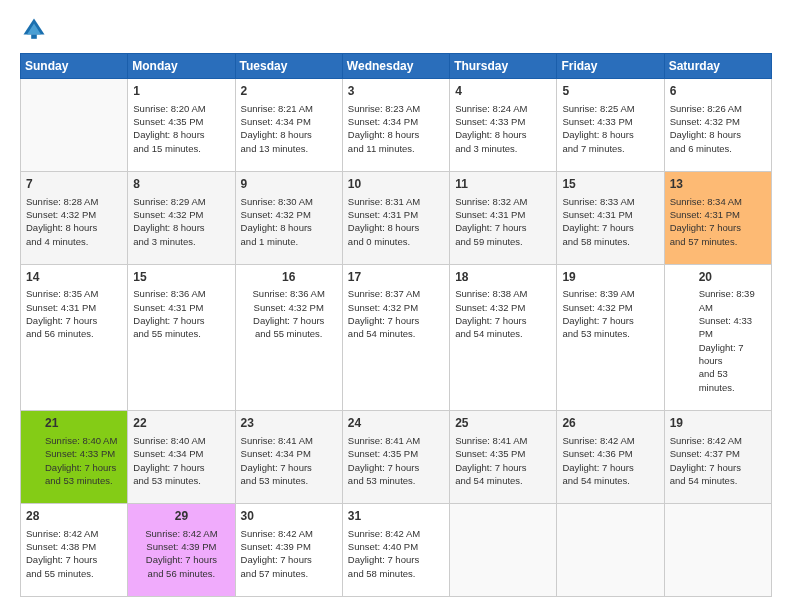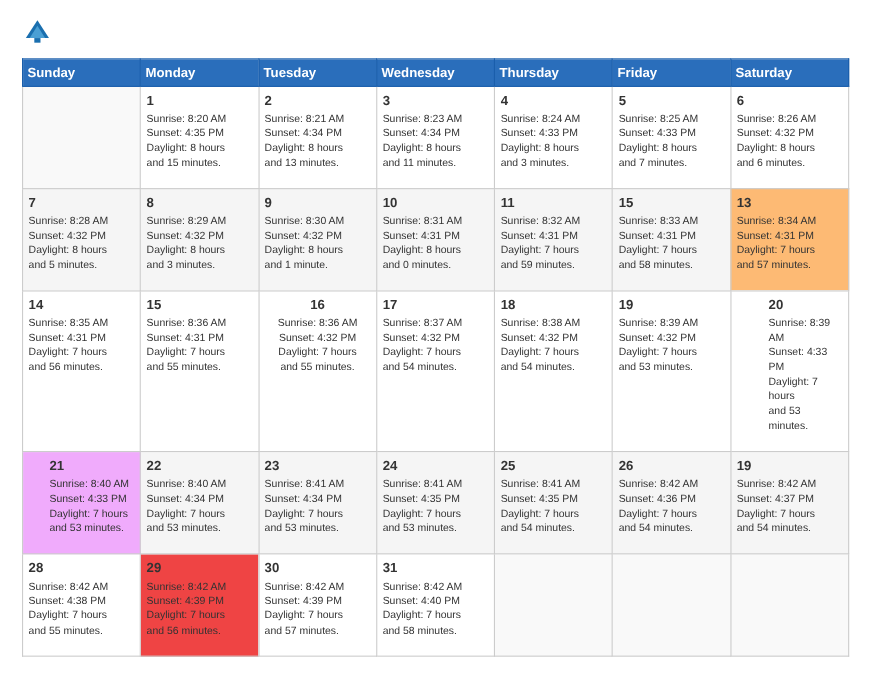--- a/index.html
+++ b/index.html
@@ -167,21 +167,21 @@
             <div>Daylight: 8 hours</div>
             <div>and 6 minutes.</div>
           </td>
         </tr>
         <tr>
           <td style="background: rgb(245, 245, 245);">
             <span class="day-num">7</span>
             <div>Sunrise: 8:28 AM</div>
             <div>Sunset: 4:32 PM</div>
             <div>Daylight: 8 hours</div>
-            <div>and 5 minutes.</div>
+            <div>and 4 minutes.</div>
           </td>
           <td style="background: rgb(245, 245, 245);">
             <span class="day-num">8</span>
             <div>Sunrise: 8:29 AM</div>
             <div>Sunset: 4:32 PM</div>
             <div>Daylight: 8 hours</div>
             <div>and 3 minutes.</div>
           </td>
           <td style="background: rgb(245, 245, 245);">
             <span class="day-num">9</span>
@@ -264,21 +264,21 @@
           </td>
           <td style="background: rgb(255, 255, 255); padding-left: 34px;">
             <span class="day-num">20</span>
             <div>Sunrise: 8:39 AM</div>
             <div>Sunset: 4:33 PM</div>
             <div>Daylight: 7 hours</div>
             <div>and 53 minutes.</div>
           </td>
         </tr>
         <tr>
-          <td style="background: #f0abfc; padding-left: 24px;">
+          <td style="background: #84cc16; padding-left: 24px;">
             <span class="day-num">21</span>
             <div>Sunrise: 8:40 AM</div>
             <div>Sunset: 4:33 PM</div>
             <div>Daylight: 7 hours</div>
             <div>and 53 minutes.</div>
           </td>
           <td style="background: rgb(245, 245, 245); margin-left: 31px;">
             <span class="day-num">22</span>
             <div>Sunrise: 8:40 AM</div>
             <div>Sunset: 4:34 PM</div>
@@ -322,21 +322,21 @@
           </td>
         </tr>
         <tr>
           <td style="background: rgb(255, 255, 255);">
             <span class="day-num">28</span>
             <div>Sunrise: 8:42 AM</div>
             <div>Sunset: 4:38 PM</div>
             <div>Daylight: 7 hours</div>
             <div>and 55 minutes.</div>
           </td>
-          <td style="background: #ef4444;">
+          <td style="background: #f0abfc; text-align: center;">
             <span class="day-num">29</span>
             <div>Sunrise: 8:42 AM</div>
             <div>Sunset: 4:39 PM</div>
             <div>Daylight: 7 hours</div>
             <div>and 56 minutes.</div>
           </td>
           <td style="background: rgb(255, 255, 255);">
             <span class="day-num">30</span>
             <div>Sunrise: 8:42 AM</div>
             <div>Sunset: 4:39 PM</div>

